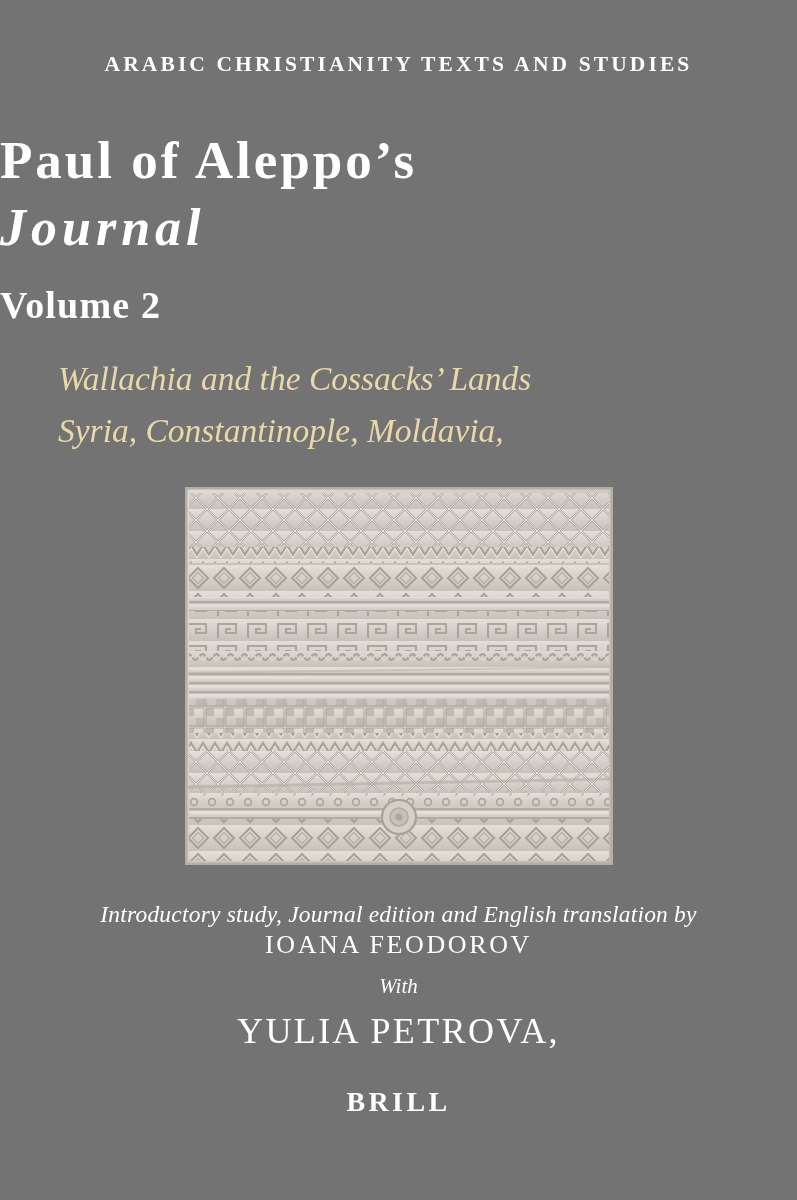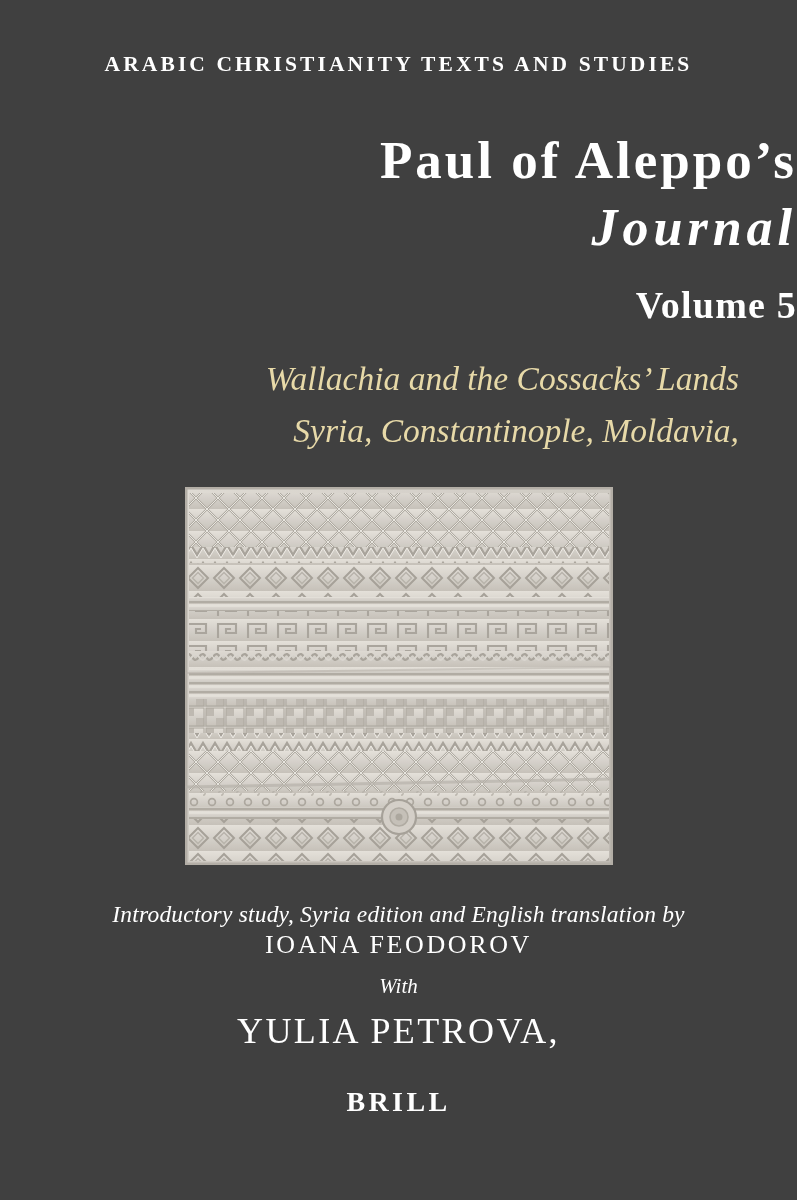--- a/index.html
+++ b/index.html
@@ -11,21 +11,21 @@
     width: 797px;
     height: 1200px;
     overflow: hidden;
     font-family: "Liberation Serif", serif;
     color: #ffffff;
   }
   .cover {
     position: relative;
     width: 797px;
     height: 1200px;
-    background: #404040;
+    background: #737373;
     box-sizing: border-box;
     display: flex;
     flex-direction: column;
     align-items: center;
   }
 
   
   .series {
     margin-top: 52px;
     font-family: "Liberation Serif", serif;
@@ -34,21 +34,21 @@
     font-weight: 700;
     color: #ffffff;
     text-transform: uppercase;
     text-align: center;
     white-space: nowrap;
   }
 
   
   .title-block {
     margin-top: 56px;
-    text-align: right;
+    text-align: left;
     width: 100%;
   }
   .main-title {
     font-family: "Liberation Serif", serif;
     font-size: 53px;
     font-weight: 700;
     letter-spacing: 3.0px;
     line-height: 1.05;
     color: #ffffff;
     white-space: nowrap;
@@ -144,21 +144,21 @@
 </head>
 <body>
 
 <div class="cover">
 
   <div class="series">Arabic Christianity Texts and Studies</div>
 
   <div class="title-block">
     <div class="main-title">Paul of Aleppo’s</div>
     <div class="main-title-italic">Journal</div>
-    <div class="volume">Volume 5</div>
+    <div class="volume">Volume 2</div>
     <div class="subtitle">
       <div>Wallachia and the Cossacks’ Lands</div>
       <div>Syria, Constantinople, Moldavia,</div>
     </div>
   </div>
 
   <div class="plate-wrap">
     <svg class="plate" viewBox="0 0 428 378" preserveAspectRatio="none">
       <defs>
         <linearGradient id="stoneGrad" x1="0" y1="0" x2="1" y2="1">
@@ -242,21 +242,21 @@
       <circle cx="214" cy="330" r="3.5" fill="#a9a49b"></circle>
 
       <rect x="0" y="0" width="428" height="378" fill="none" stroke="#b0aba3" stroke-width="5"></rect>
       <path d="M0 300 L428 292" stroke="#b4afa7" stroke-width="3" fill="none" opacity="0.7"></path>
       <path d="M0 186 L428 180" stroke="#b4afa7" stroke-width="2" fill="none" opacity="0.55"></path>
       <rect x="0" y="0" width="428" height="378" fill="#ffffff" opacity="0.04"></rect>
     </svg>
   </div>
 
   <div class="credits">
-    <div class="credit-intro">Introductory study, Syria edition and English translation by</div>
+    <div class="credit-intro">Introductory study, Journal edition and English translation by</div>
     <div class="credit-main-author">Ioana Feodorov</div>
     <div class="credit-with">With</div>
     <div class="credit-coauthor">Yulia Petrova,</div>
   </div>
 
   <div class="publisher">Brill</div>
 
 </div>
 
 </body></html>

